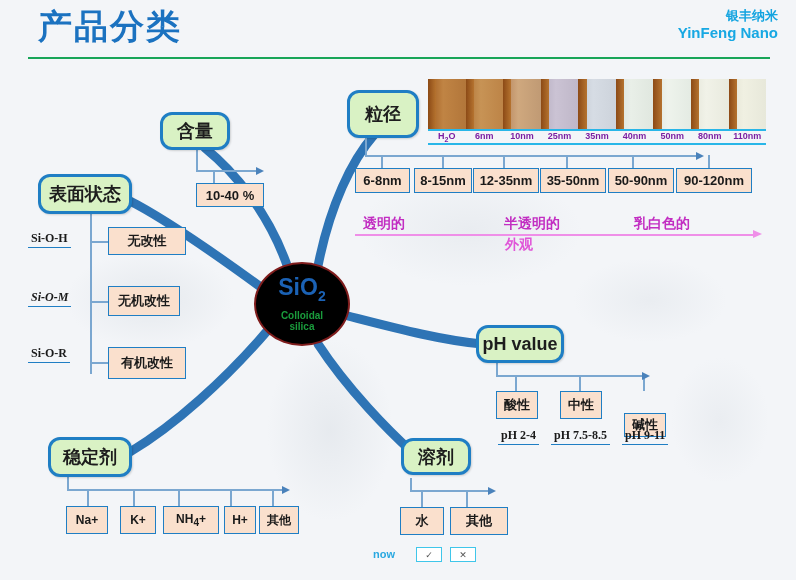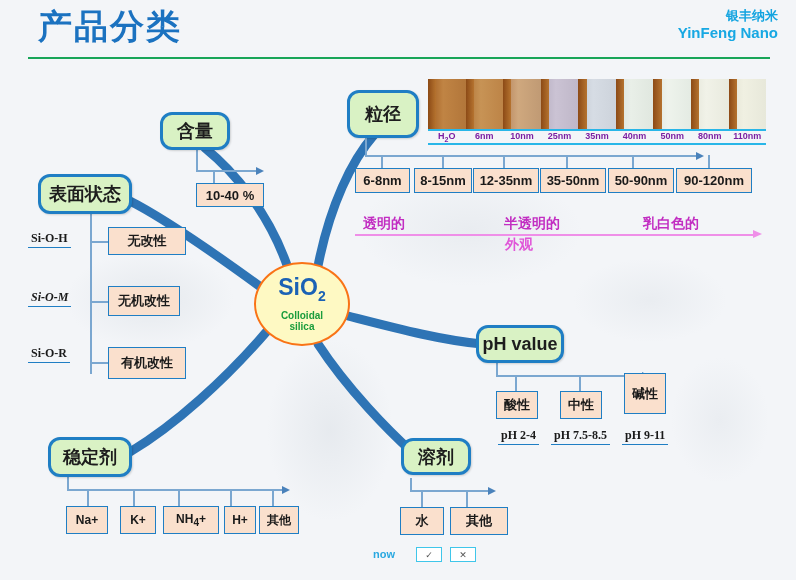--- a/index.html
+++ b/index.html
@@ -40,22 +40,22 @@
   #brand .en { font-size: 15px; font-weight: bold; color: #17a8e3; }
   #title-rule {
     position: absolute; left: 28px; top: 57px;
     width: 742px; height: 2px; background: #18a558;
   }
 
   
   #center-node {
     position: absolute; left: 254px; top: 262px;
     width: 96px; height: 84px;
-    border: 2px solid #f97316; border-radius: 50%;
-    background: #fef9c3;
+    border: 2px solid #7f1d1d; border-radius: 50%;
+    background: #000000;
     display: flex; flex-direction: column;
     align-items: center; justify-content: center;
     z-index: 5;
   }
   #center-node .formula { font-size: 23px; font-weight: bold; color: #1b62b5; line-height: 1; }
   #center-node .formula sub { font-size: 14px; }
   #center-node .sub { font-size: 10px; font-weight: bold; color: #1a9c3c; line-height: 1.1; text-align: center; margin-top: 7px; }
 
   
   #branches { position: absolute; inset: 0; z-index: 2; }
@@ -266,21 +266,21 @@
     </div>
   <div class="sub-box" style="left:608px; top:168px; width:66px; height:25px;">
     <span>50-90nm</span>
     </div>
   <div class="sub-box" style="left:676px; top:168px; width:76px; height:25px;">
     <span>90-120nm</span>
     </div>
 
   <div class="appearance-label" style="left:363px; top:215px;"><span>透明的</span></div>
   <div class="appearance-label" style="left:504px; top:215px;"><span>半透明的</span></div>
-  <div class="appearance-label" style="left:634px; top:215px;margin-left:9px;"><span>乳白色的</span></div>
+  <div class="appearance-label" style="left:634px; top:215px;"><span>乳白色的</span></div>
   <div id="appearance-rail"></div>
   <div id="appearance-arrow"></div>
   <div id="appearance-caption">外观</div>
 
   <div class="topic cn" style="left:38px; top:174px; width:94px; height:40px;">
     <span>表面状态</span>
   </div>
   <div class="conn v" style="left:90px; top:214px; height:160px;"></div>
 
   <div class="cap" style="left:28px; top:231px;">
@@ -313,21 +313,21 @@
   <div class="conn v" style="left:515px; top:375px; height:16px;"></div>
   <div class="conn v" style="left:579px; top:375px; height:16px;"></div>
   <div class="conn v" style="left:643px; top:375px; height:16px;"></div>
 
   <div class="sub-box" style="left:496px; top:391px; width:42px; height:28px;">
     <span>酸性</span>
     </div>
   <div class="sub-box" style="left:560px; top:391px; width:42px; height:28px;">
     <span>中性</span>
     </div>
-  <div class="sub-box" style="left:624px; top:373px; width:42px; height:41px;">
+  <div class="sub-box" style="left:624px; top:413px; width:42px; height:24px;">
     <span>碱性</span>
     </div>
 
   <div class="cap" style="left:498px; top:428px;">
     <span>pH  2-4</span></div>
   <div class="cap" style="left:551px; top:428px;">
     <span>pH  7.5-8.5</span></div>
   <div class="cap" style="left:622px; top:428px;">
     <span>pH  9-11</span></div>
 

